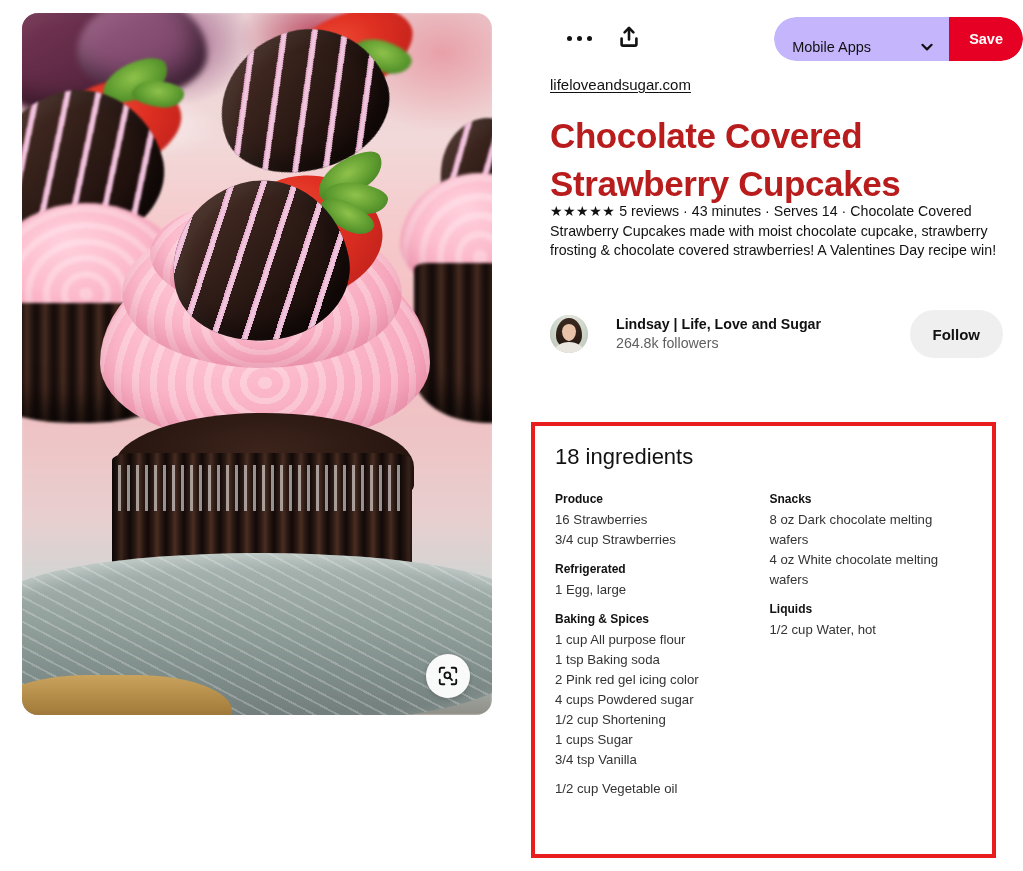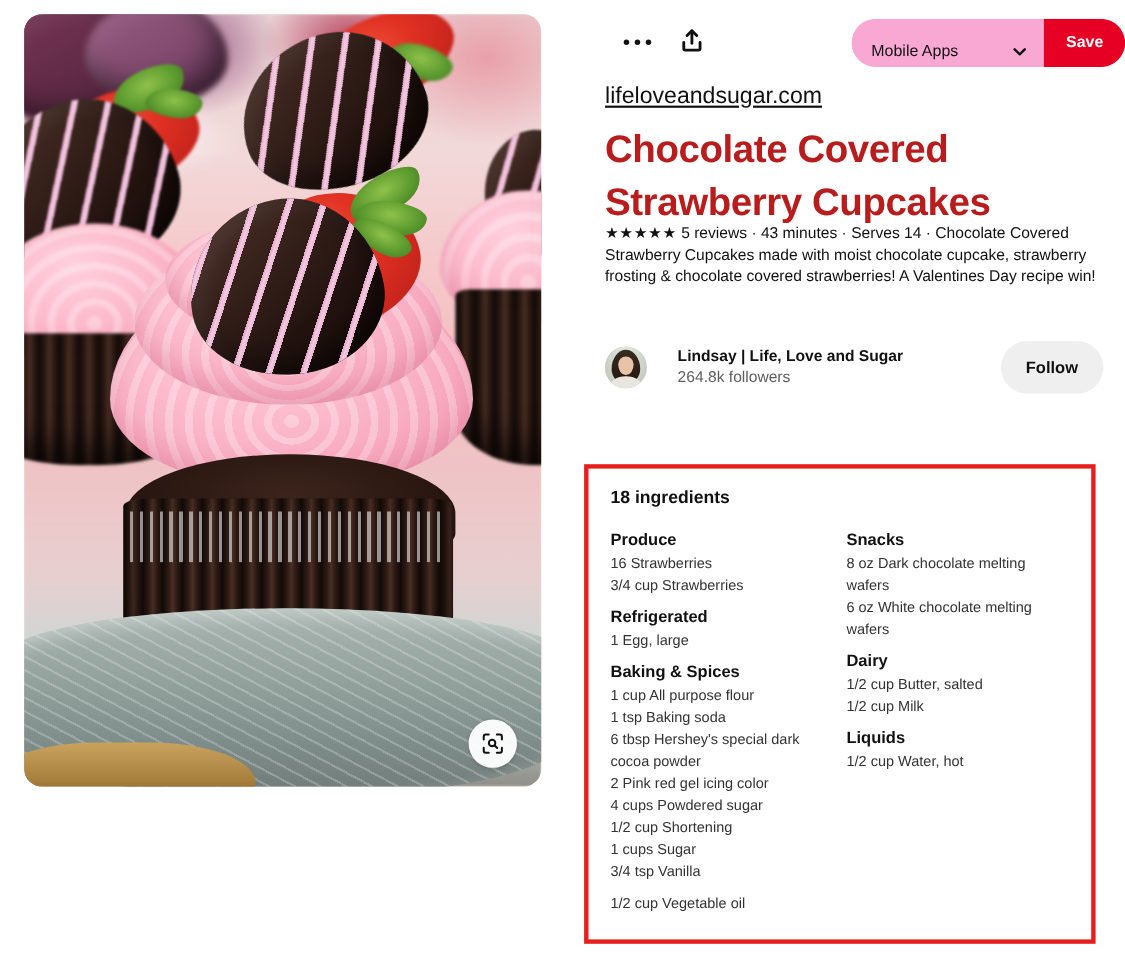--- a/index.html
+++ b/index.html
@@ -156,21 +156,21 @@
   .share-btn { left: 62px; top: 6px; width: 34px; height: 34px; }
 
   .save-group {
     position: absolute; right: 0; top: 3px;
     display: flex; align-items: stretch;
     height: 44px;
     border-radius: 22px;
     overflow: hidden;
   }
   .board-select {
-    background: #f9a8d4;
+    background: #c4b5fd;
     display: flex; align-items: center; gap: 10px;
     padding: 16px 14px 0 18px;
     min-width: 175px;
     justify-content: space-between;
     cursor: pointer;
     border: none;
     border-radius: 22px 0 0 22px;
   }
   .board-select .bname {
     font-size: 14.5px; color: #111; font-weight: 400; white-space: nowrap;
@@ -182,21 +182,21 @@
     font-weight: 700;
     padding: 0 20px;
     display: flex; align-items: center; justify-content: center;
     cursor: pointer;
     border: none;
     border-radius: 0 22px 22px 0;
   }
 
   .srclink {
     position: absolute; left: 20px; top: 76px;
-    font-size: 21px; color: #111;
+    font-size: 15px; color: #111;
     text-decoration: underline;
     text-underline-offset: 2px;
     cursor: pointer;
   }
 
   .title {
     position: absolute; left: 20px; top: 112px;
     width: 440px;
     font-size: 35px;
     line-height: 1.36;
@@ -254,32 +254,32 @@
   
   .ing-card {
     position: absolute;
     left: 1px; top: 422px;
     width: 465px; height: 436px;
     border: 4px solid #e81e1e;
     background: #fff;
   }
   .ing-inner { padding: 18px 20px 0 20px; }
   .ing-title {
-    font-size: 16px; font-weight: 700; color: #111;
+    font-size: 22px; font-weight: 400; color: #111;
     margin-bottom: 19px;
   }
   .ing-cols {
     display: flex;
     gap: 12px;
   }
   .ing-col { width: 50%; }
   .ing-col.right { width: 50%; }
   .grp { margin-bottom: 9px; }
   .grp-name {
-    font-size: 15px; font-weight: 700; color: #111;
+    font-size: 12px; font-weight: 700; color: #111;
     line-height: 20px; margin-bottom: 1px;
   }
   .grp-item {
     font-size: 13.2px; color: #333; line-height: 20px;
   }
 </style>
 </head>
 <body>
 
 <div class="page">
@@ -413,41 +413,35 @@
                 <div class="grp-item">3/4 cup Strawberries</div>
               </div>
               <div class="grp">
                 <div class="grp-name">Refrigerated</div>
                 <div class="grp-item">1 Egg, large</div>
               </div>
               <div class="grp">
                 <div class="grp-name">Baking &amp; Spices</div>
                 <div class="grp-item">1 cup All purpose flour</div>
                 <div class="grp-item">1 tsp Baking soda</div>
-                <div class="grp-item">6 tbsp Hershey's special dark cocoa powder</div>
                 <div class="grp-item">2 Pink red gel icing color</div>
                 <div class="grp-item">4 cups Powdered sugar</div>
                 <div class="grp-item">1/2 cup Shortening</div>
                 <div class="grp-item">1 cups Sugar</div>
                 <div class="grp-item">3/4 tsp Vanilla</div>
               </div>
               <div class="grp">
                 <div class="grp-item">1/2 cup Vegetable oil</div>
               </div>
             </div>
           <div class="ing-col right">
               <div class="grp">
                 <div class="grp-name">Snacks</div>
                 <div class="grp-item">8 oz Dark chocolate melting wafers</div>
-                <div class="grp-item">6 oz White chocolate melting wafers</div>
-              </div>
-              <div class="grp">
-                <div class="grp-name">Dairy</div>
-                <div class="grp-item">1/2 cup Butter, salted</div>
-                <div class="grp-item">1/2 cup Milk</div>
+                <div class="grp-item">4 oz White chocolate melting wafers</div>
               </div>
               <div class="grp">
                 <div class="grp-name">Liquids</div>
                 <div class="grp-item">1/2 cup Water, hot</div>
               </div>
             </div>
         </div>
       </div>
     </div>
 

